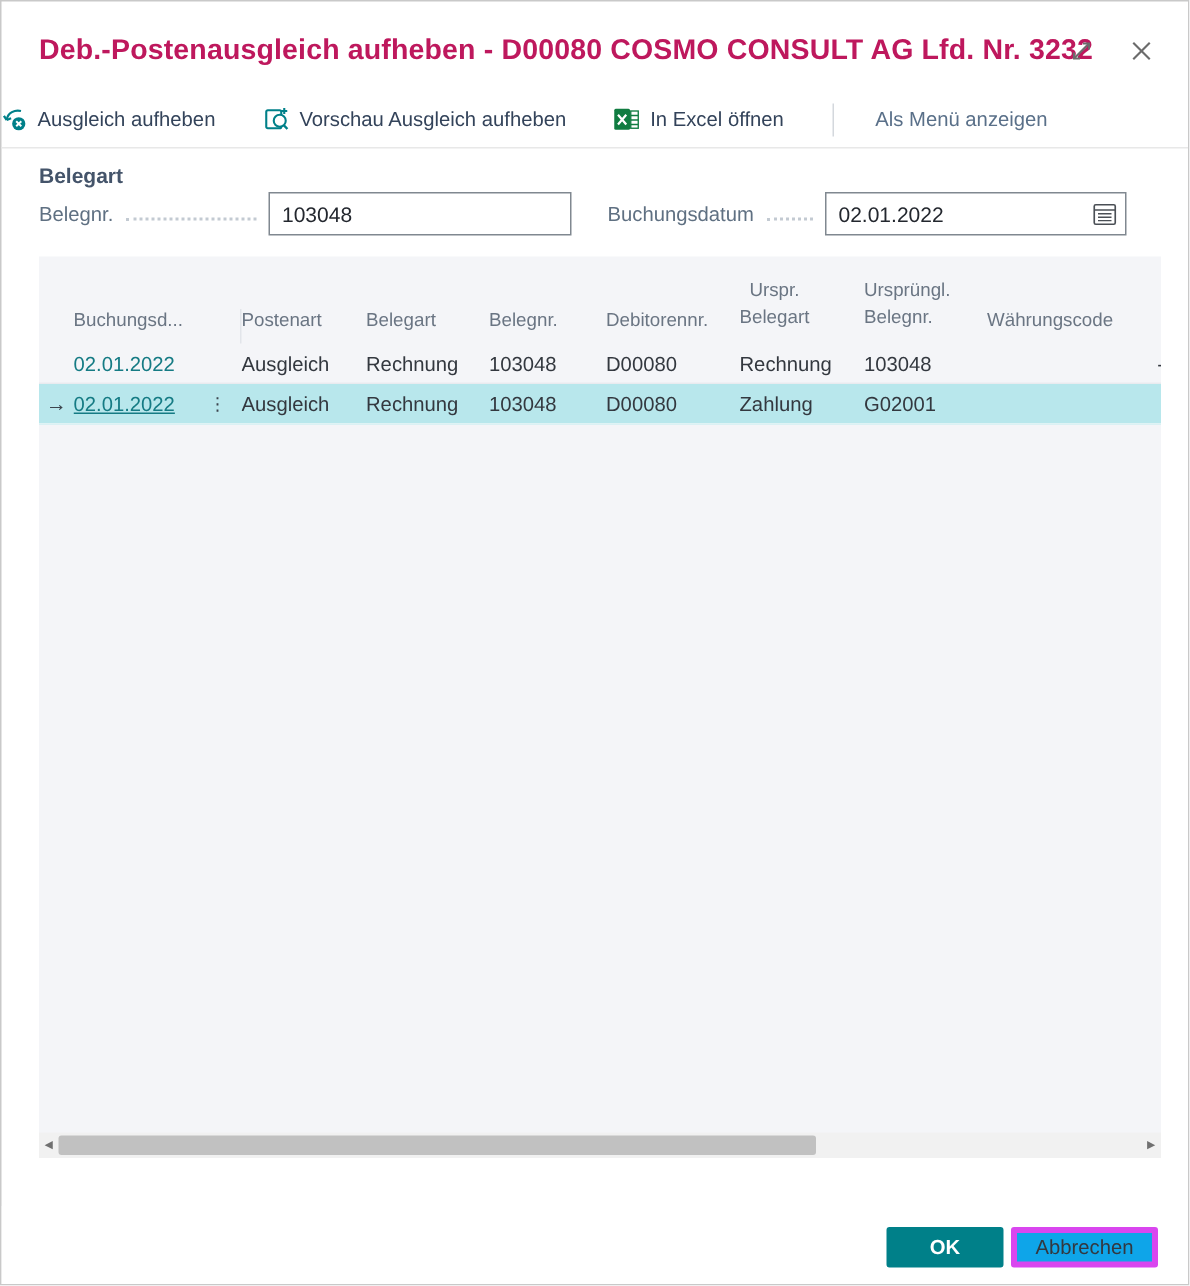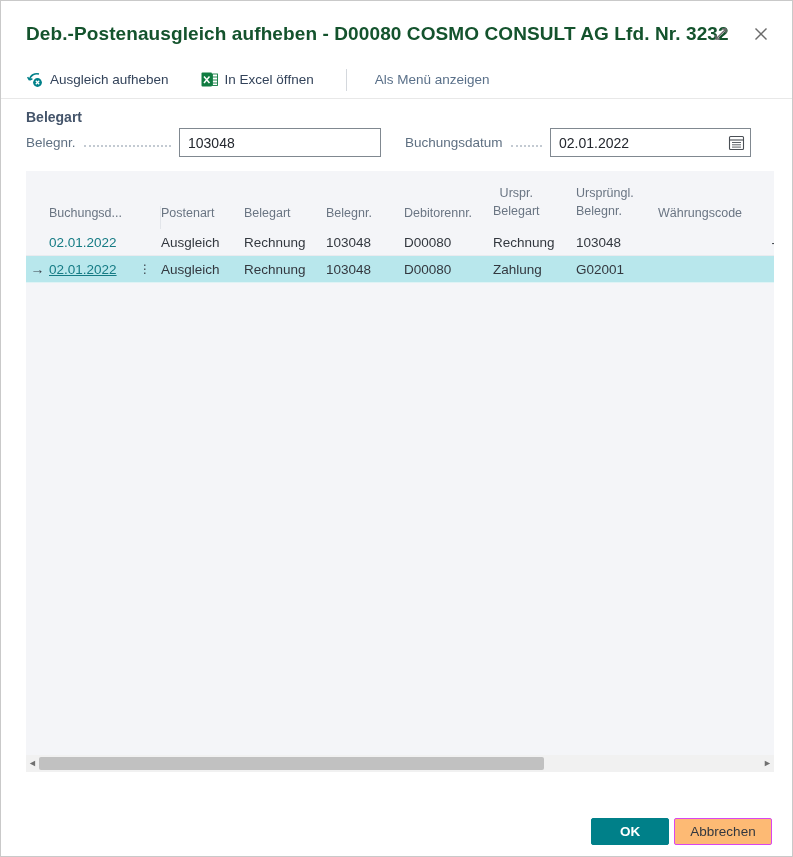--- a/index.html
+++ b/index.html
@@ -5,28 +5,28 @@
   * { box-sizing: border-box; margin: 0; padding: 0; }
   html,body { width: 793px; height: 857px; background:#fff; }
   body { font-family: "Liberation Sans", "DejaVu Sans", sans-serif; color:#252a33; }
 
   .dialog { position:relative; width:793px; height:857px; background:#fff;
             border:1px solid #c9c9c9; overflow:hidden; }
 
   
   .titlebar { position:absolute; top:0; left:0; right:0; height:58px; }
   .title { position:absolute; left:25px; top:22px; font-size:19px; font-weight:600;
-           color:#14532d; letter-spacing:0.1px; white-space:nowrap; }
+           color:#be185d; letter-spacing:0.1px; white-space:nowrap; }
   .title-icons { position:absolute; right:22px; top:24px; display:flex; gap:22px; }
   .title-icons .tico { width:18px; height:18px; color:#6b6b6b; cursor:pointer; }
   .title-icons svg { width:18px; height:18px; display:block; }
 
   
   .toolbar { position:absolute; top:60px; left:0; right:0; height:38px;
-             display:flex; align-items:center; padding-left:25px;
+             display:flex; align-items:center; 
              border-bottom:1px solid #e8e8e8; }
   .action { display:flex; align-items:center; gap:7px; border:none; background:none;
             font-family:inherit; font-size:13.5px; color:#33435a; cursor:pointer;
             white-space:nowrap; padding:0; margin-right:32px; }
   .action .aico { display:flex; align-items:center; }
   .action.menu-toggle { color:#5a7089; margin-left:28px; margin-right:13px; }
   .toolbar .sep { width:1px; height:22px; background:#d4d8dd; }
 
   
   .section-title { position:absolute; left:25px; top:108px; font-size:14px;
@@ -83,21 +83,21 @@
   .strack { position:relative; flex:1 1 auto; height:17px; }
   .sthumb { position:absolute; left:0; top:2px; height:13px; width:505px;
             background:#c1c1c1; border-radius:2px; cursor:pointer; }
 
   
   .footer { position:absolute; left:0; right:0; bottom:0; height:52px; background:#fff;text-decoration:underline; }
   .btn { position:absolute; top:14px; height:27px; font-family:inherit; font-size:13.5px;
          border-radius:2px; cursor:pointer; }
   .btn-ok { right:123px; width:78px; background:#008089; color:#fff; border:1px solid #008089;
             font-weight:700; }
-  .btn-cancel { right:20px; width:98px; background:#fdba74; color:#33383f; border:1px solid #d946ef; }
+  .btn-cancel { right:20px; width:98px; background:#0ea5e9; color:#33383f; border:4px solid #d946ef; }
 </style>
 </head>
 <body>
 
 <div class="dialog">
 
   <div class="titlebar">
     <div class="title">Deb.-Postenausgleich aufheben - D00080 COSMO CONSULT AG Lfd. Nr. 3232</div>
     <div class="title-icons">
       <span class="tico">
@@ -122,20 +122,31 @@
         <svg width="17" height="17" viewBox="0 0 17 17">
           <path d="M13 3 C9 2 4 4 3.5 9" fill="none" stroke="#008089" stroke-width="1.5"></path>
           <path d="M3.5 9 L1.6 6.2 M3.5 9 L6.4 7.8" fill="none" stroke="#008089" stroke-width="1.5"></path>
           <circle cx="11.5" cy="11.5" r="4.4" fill="#008089"></circle>
           <path d="M9.8 9.8 L13.2 13.2 M13.2 9.8 L9.8 13.2" stroke="#fff" stroke-width="1.3"></path>
         </svg>
       </span>
       <span>Ausgleich aufheben</span>
     </button>
 
+    <button class="action">
+      <span class="aico">
+        <svg width="17" height="17" viewBox="0 0 17 17">
+          <rect x="1.5" y="2.5" width="10" height="12" rx="1" fill="none" stroke="#008089" stroke-width="1.4"></rect>
+          <circle cx="10.5" cy="9.5" r="4" fill="#fff" stroke="#008089" stroke-width="1.4"></circle>
+          <path d="M13.3 12.6 L15.6 15" stroke="#008089" stroke-width="1.6"></path>
+          <path d="M13.5 1 v4 M11.5 3 h4" stroke="#008089" stroke-width="1.4"></path>
+        </svg>
+      </span>
+      <span>Vorschau Ausgleich aufheben</span>
+    </button>
 
     <button class="action">
       <span class="aico">
         <svg width="17" height="17" viewBox="0 0 17 17">
           <rect x="0.5" y="1.5" width="10.5" height="14" rx="1" fill="#107c41"></rect>
           <path d="M3 5.5 L8.5 12 M8.5 5.5 L3 12" stroke="#fff" stroke-width="1.5"></path>
           <rect x="11.5" y="3" width="5" height="11.5" fill="#fff" stroke="#107c41" stroke-width="0.9"></rect>
           <path d="M11.5 6 h5 M11.5 9 h5 M11.5 12 h5" stroke="#107c41" stroke-width="0.9"></path>
         </svg>
       </span>

